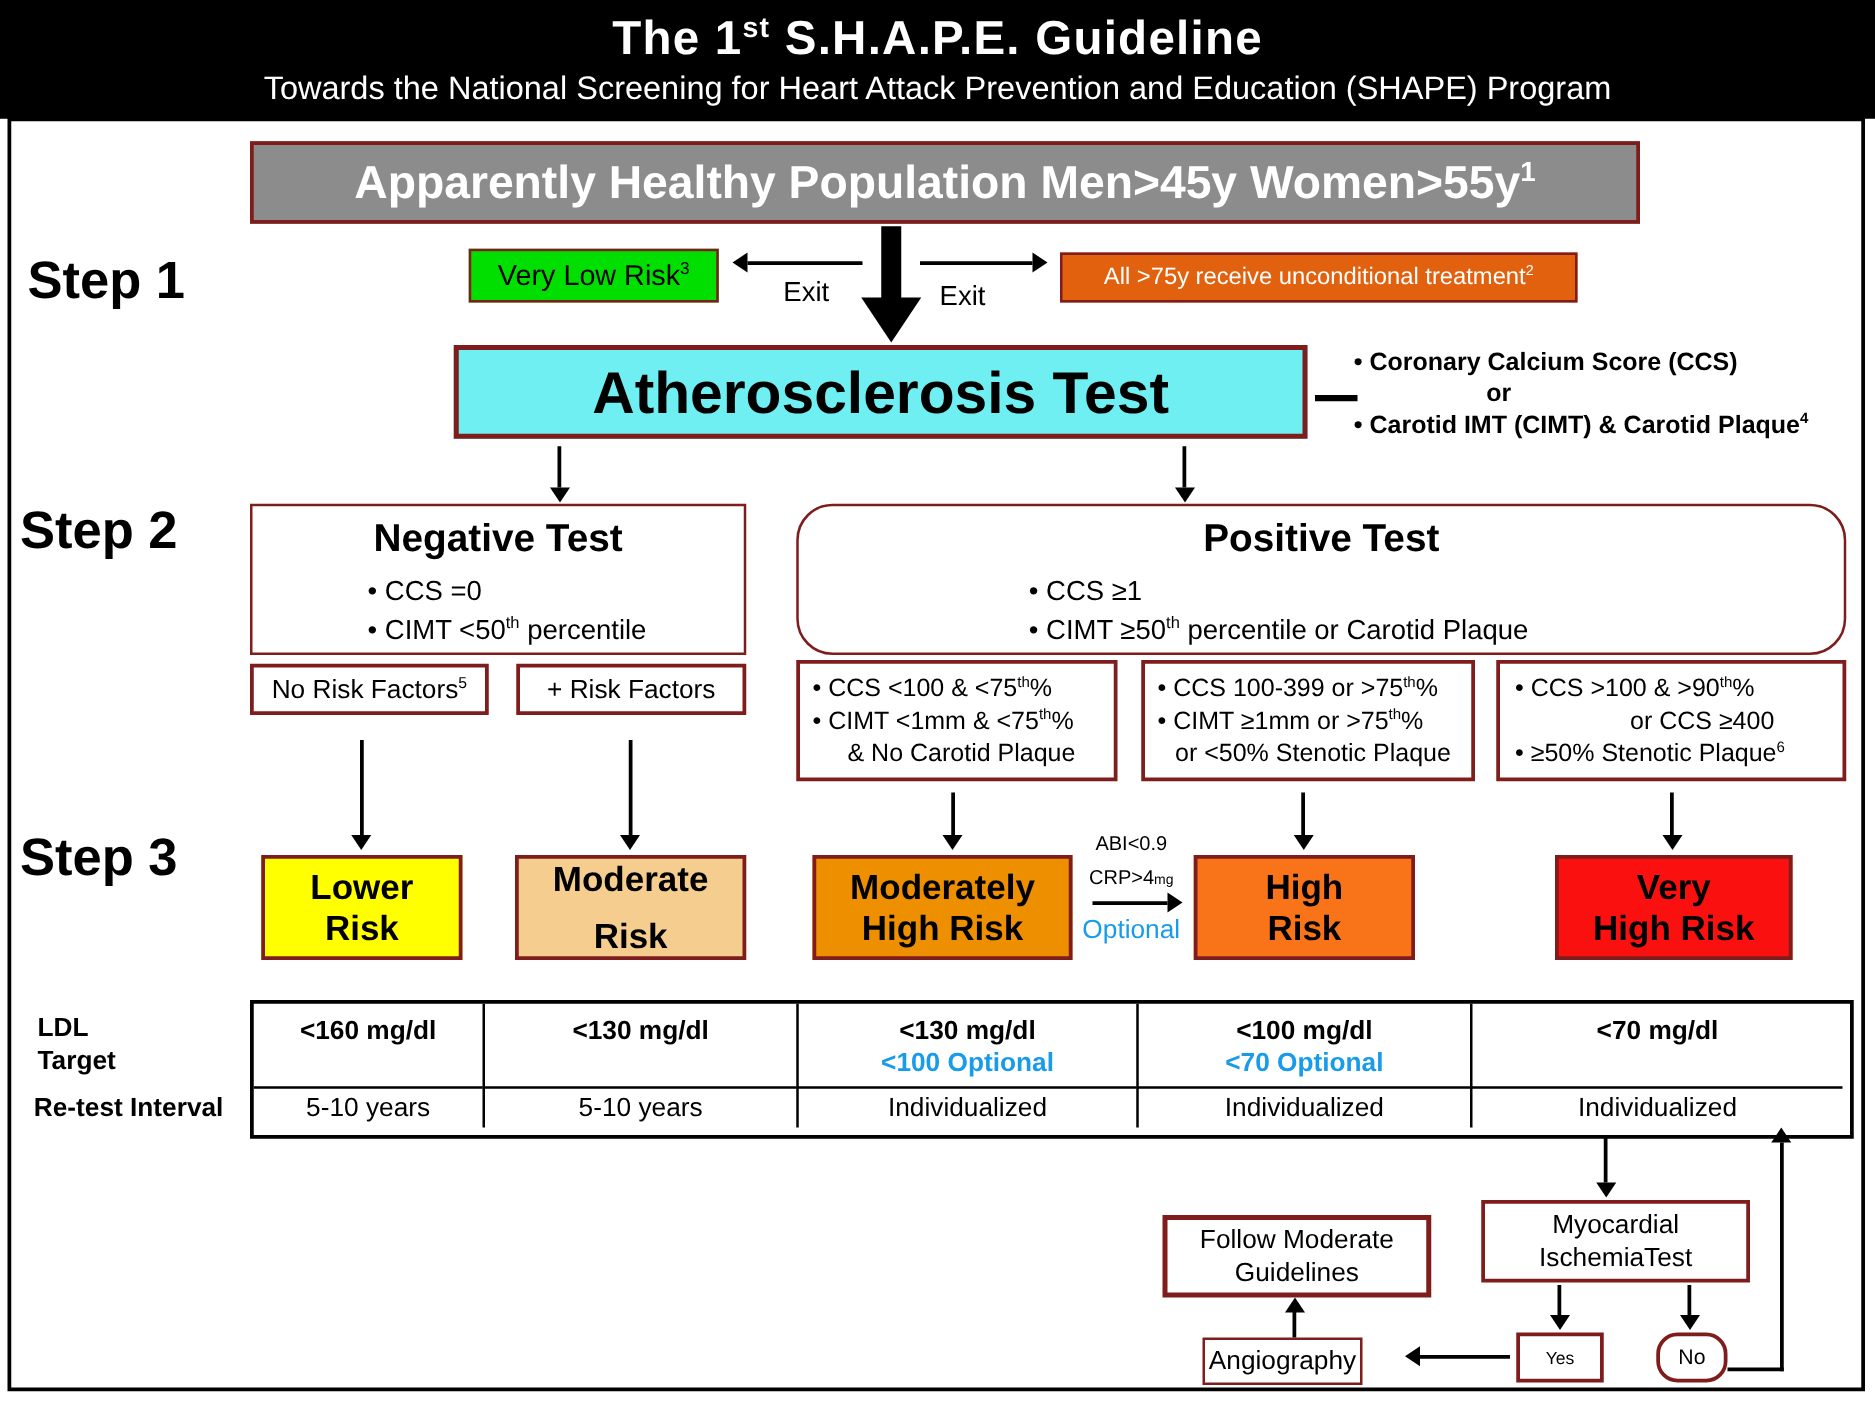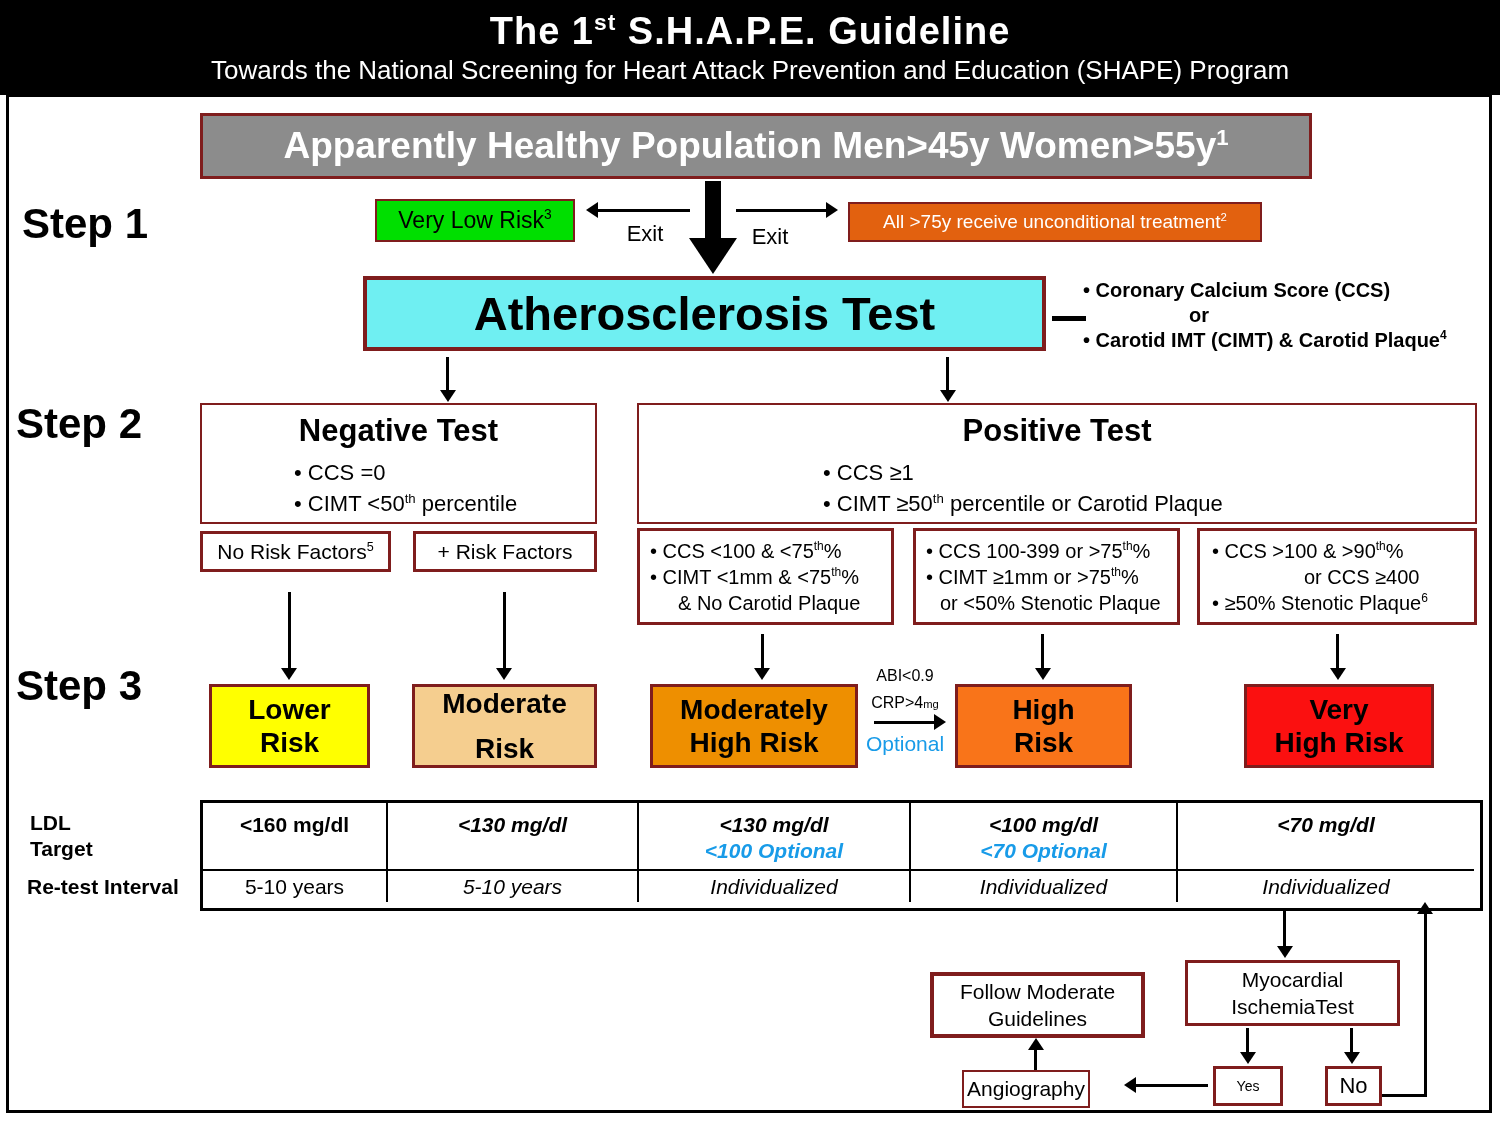--- a/index.html
+++ b/index.html
@@ -15,21 +15,21 @@
   .tri.down{border-left:8px solid transparent;border-right:8px solid transparent;border-top:12px solid #000;}
   .tri.up{border-left:8px solid transparent;border-right:8px solid transparent;border-bottom:12px solid #000;}
   .tri.left{border-top:8px solid transparent;border-bottom:8px solid transparent;border-right:12px solid #000;}
   .tri.right{border-top:8px solid transparent;border-bottom:8px solid transparent;border-left:12px solid #000;}
   .sup{font-size:60%;vertical-align:super;line-height:0;}
   .bold{font-weight:bold;}
   .leftalign{align-items:flex-start;text-align:right;}
   #tablegrid{position:absolute;left:200px;top:800px;width:1277px;height:105px;border:3px solid #000;
              display:grid;grid-template-columns:183px 251px 272px 267px 298px;grid-template-rows:66px 33px;}
   .tcell{box-sizing:border-box;text-align:center;font-size:21px;overflow:hidden;}
-  .tcell.c{border-left:2px solid #000;font-style:italic;}
+  .tcell.c{border-left:2px solid #000;}
   .tcell.r2{border-top:2px solid #000;padding-top:4px;}
   .tcell.r1{font-weight:bold;padding-top:9px;line-height:26px;}
 </style>
 </head>
 <body>
 
 <div id="page">
 
   <div class="abs" style="left:0;top:0;width:1500px;height:95px;background:#000;color:#fff;text-align:center;">
     <div style="font-size:38px;font-weight:bold;margin-top:10px;letter-spacing:1px;">
@@ -83,21 +83,21 @@
   <div class="tri down" style="left:940px;top:390px;"></div>
 
   <div class="box" style="left:200px;top:403px;width:397px;height:121px;justify-content:flex-start;">
     <div class="bold" style="font-size:31px;margin-top:8px;">Negative Test</div>
     <div class="abs leftalign" style="left:92px;top:52px;font-size:22px;line-height:31px;text-align:left;">
       <div>• CCS =0</div>
       <div><span>• CIMT &lt;50</span><sup class="sup">th</sup><span> percentile</span></div>
     </div>
   </div>
 
-  <div class="box" style="left:637px;top:403px;width:840px;height:121px;justify-content:flex-start;">
+  <div class="box" style="left:637px;top:403px;width:840px;height:121px;justify-content:flex-start;border-radius:29px;">
     <div class="bold" style="font-size:31px;margin-top:8px;">Positive Test</div>
     <div class="abs leftalign" style="left:184px;top:52px;font-size:22px;line-height:31px;text-align:left;">
       <div>• CCS  ≥1</div>
       <div><span>• CIMT ≥50</span><sup class="sup">th</sup><span> percentile or Carotid Plaque</span></div>
     </div>
   </div>
 
   <div class="box b3" style="left:200px;top:531px;width:191px;height:41px;font-size:21px;">
     <div><span>No Risk Factors</span><sup class="sup">5</sup></div>
   </div>
@@ -211,21 +211,21 @@
   </div>
 
   <div class="vshaft" style="left:1246px;top:1028px;height:24px;"></div>
   <div class="tri down" style="left:1240px;top:1052px;"></div>
   <div class="vshaft" style="left:1350px;top:1028px;height:24px;"></div>
   <div class="tri down" style="left:1344px;top:1052px;"></div>
 
   <div class="box b3" style="left:1213px;top:1066px;width:70px;height:40px;font-size:14px;">
     <div>Yes</div>
   </div>
-  <div class="box b3" style="left:1325px;top:1066px;width:57px;height:40px;font-size:22px;">
+  <div class="box b3" style="left:1325px;top:1066px;width:57px;height:40px;font-size:17px;border-radius:17px;">
     <div>No</div>
   </div>
 
   <div class="box" style="left:962px;top:1070px;width:128px;height:38px;font-size:21px;">
     <div>Angiography</div>
   </div>
 
   <div class="hshaft" style="left:1136px;top:1084px;width:72px;"></div>
   <div class="tri left" style="left:1124px;top:1077px;"></div>
 

